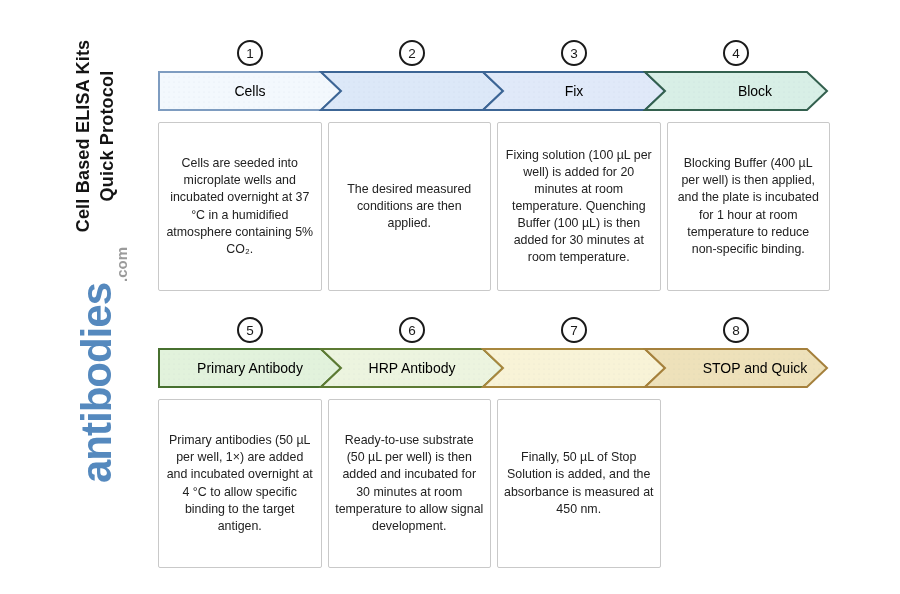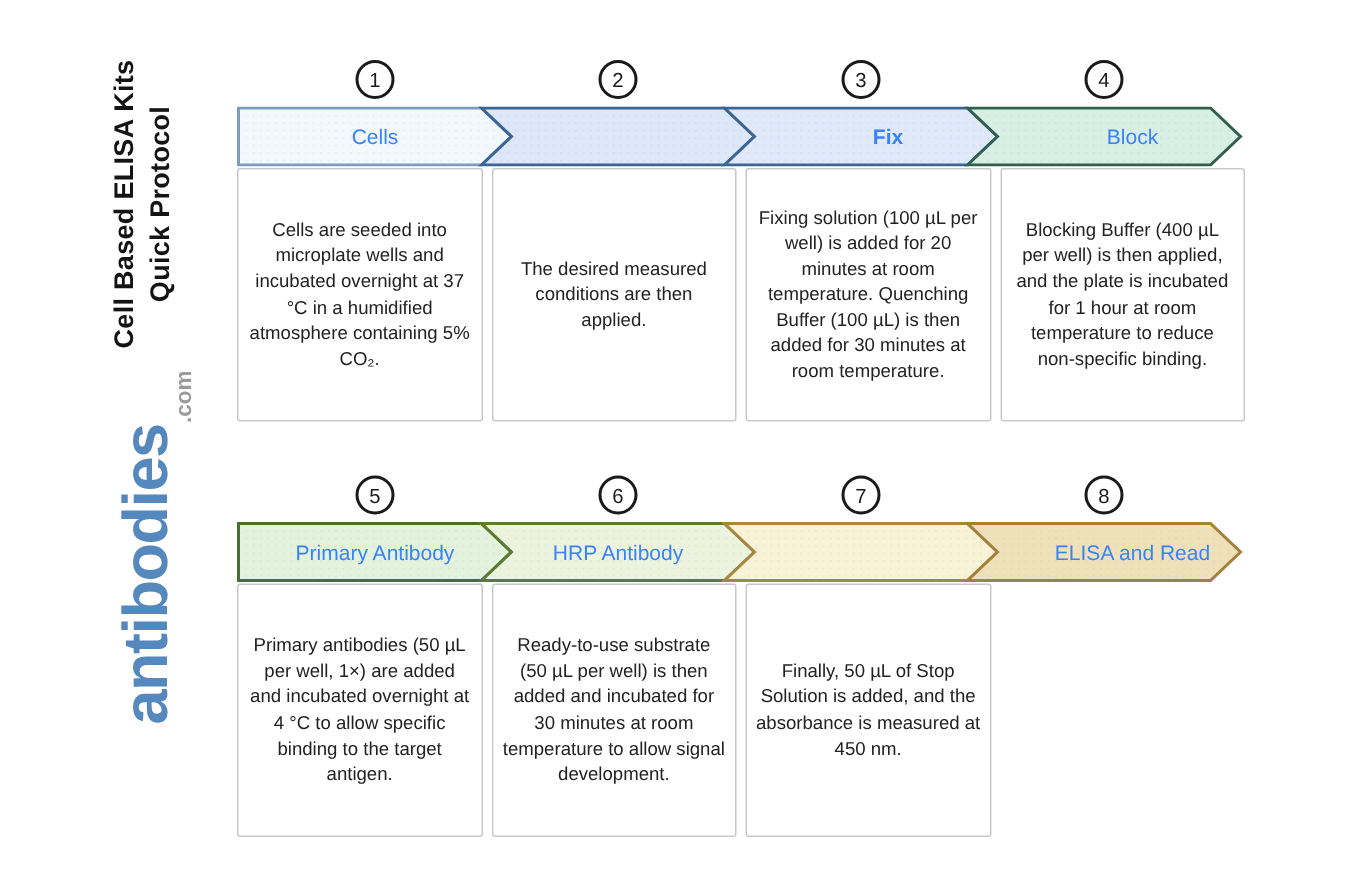--- a/index.html
+++ b/index.html
@@ -34,29 +34,29 @@
     border:2px solid #1a1a1a;background:#fff;box-sizing:border-box;
     display:flex;align-items:center;justify-content:center;
     font-size:13.5px;color:#1a1a1a;
   }
   .c0{left:79px;}.c1{left:241px;}.c2{left:403px;}.c3{left:565px;}
 
   .arrow-wrap{position:relative;height:40px;margin-top:5px;}
   .arrow-wrap svg{display:block;position:absolute;left:0;top:0;}
   .alabel{
     position:absolute;top:0;height:40px;line-height:40px;text-align:center;
-    font-size:14px;color:#3b82f6;pointer-events:none;
+    font-size:14px;color:#000000;pointer-events:none;
   }
   .l0{left:1px;width:182px;}
   .l1{left:163px;width:182px;}
-  .l2{left:343px;width:182px;font-weight:bold;}
+  .l2{left:325px;width:182px;}
   .l3{left:506px;width:182px;}
 
   .boxes{
-    display:grid;grid-template-columns:repeat(4,1fr);gap:6px;margin-top:1px;
+    display:grid;grid-template-columns:repeat(4,1fr);gap:6px;margin-top:11px;
   }
   .descbox{
     border:1.5px solid #c9c9c9;border-radius:2px;background:#fff;
     height:163px;box-sizing:content-box;
     display:flex;align-items:center;justify-content:center;
     padding:2px 6px;
   }
   .descbox p{
     margin:0;font-size:12.4px;line-height:1.38;text-align:center;color:#222;
   }
@@ -146,21 +146,21 @@
       <path d="M1,1 H163 L183,20 L163,39 H1 Z" fill="url(#dots)" stroke-width="2" stroke-linejoin="miter" stroke="#47702f"></path>
       <path d="M163,1 H325 L345,20 L325,39 H163 L183,20 Z" fill="#ecf4df"></path>
       <path d="M163,1 H325 L345,20 L325,39 H163 L183,20 Z" fill="url(#dots)" stroke-width="2" stroke-linejoin="miter" stroke="#5c7a33"></path>
       <path d="M325,1 H487 L507,20 L487,39 H325 L345,20 Z" fill="#f8f3d7"></path>
       <path d="M325,1 H487 L507,20 L487,39 H325 L345,20 Z" fill="url(#dots)" stroke-width="2" stroke-linejoin="miter" stroke="#a8873e"></path>
       <path d="M487,1 H649 L669,20 L649,39 H487 L507,20 Z" fill="#eee1ba"></path>
       <path d="M487,1 H649 L669,20 L649,39 H487 L507,20 Z" fill="url(#dots)" stroke-width="2" stroke-linejoin="miter" stroke="#a5803c"></path>
     </svg>
     <span class="alabel l0">Primary Antibody</span>
     <span class="alabel l1">HRP Antibody</span>
-    <span class="alabel l3">ELISA and Read</span>
+    <span class="alabel l3">STOP and Quick</span>
   </div>
   <div class="boxes">
     <div class="descbox">
         <p>Primary antibodies (50 µL per well, 1×) are added and incubated overnight at 4 °C to allow specific binding to the target antigen.</p>
       </div>
     <div class="descbox">
         <p>Ready-to-use substrate (50 µL per well) is then added and incubated for 30 minutes at room temperature to allow signal development.</p>
       </div>
     <div class="descbox">
         <p>Finally, 50 µL of Stop Solution is added, and the absorbance is measured at 450 nm.</p>

